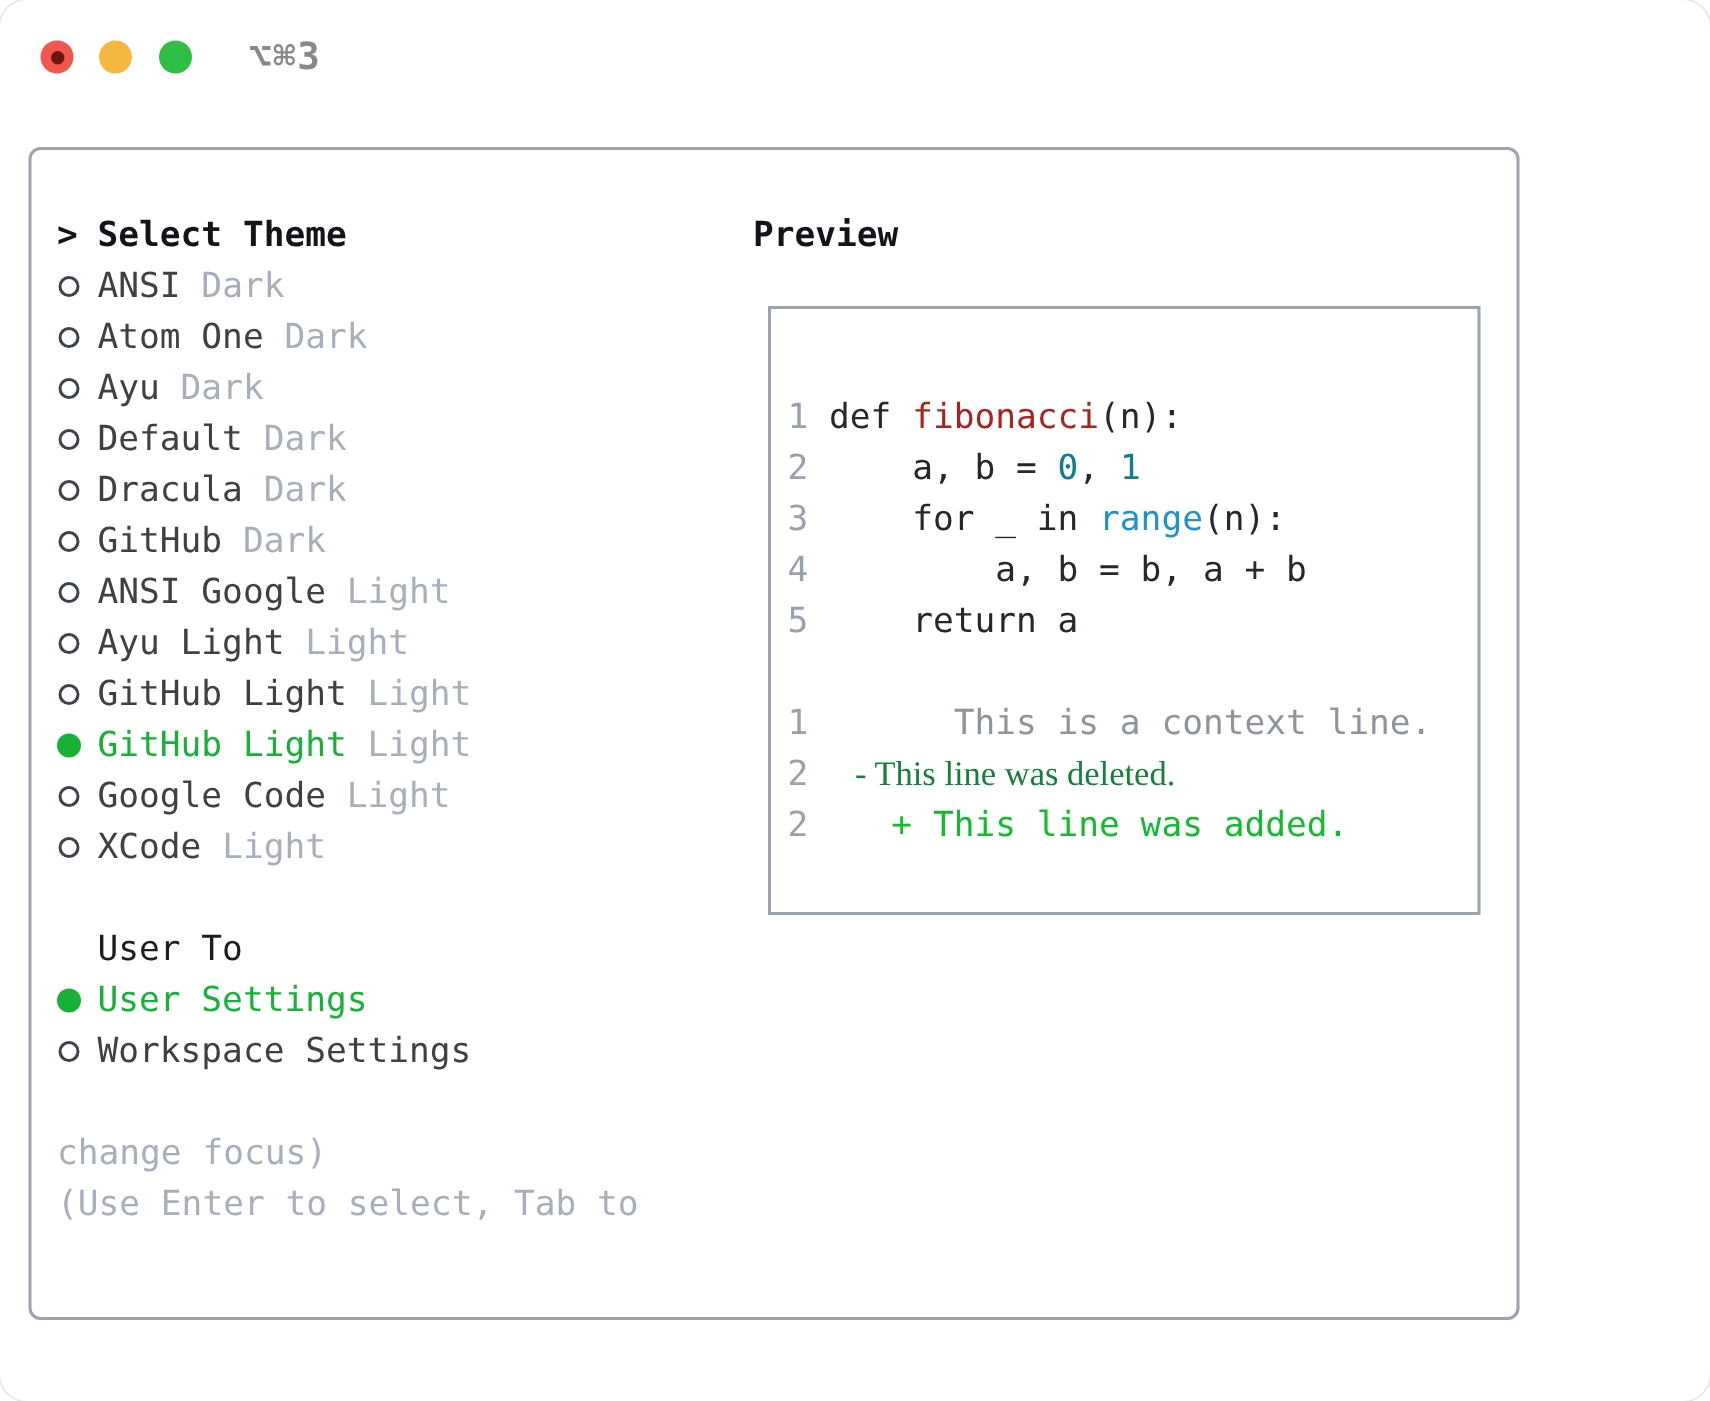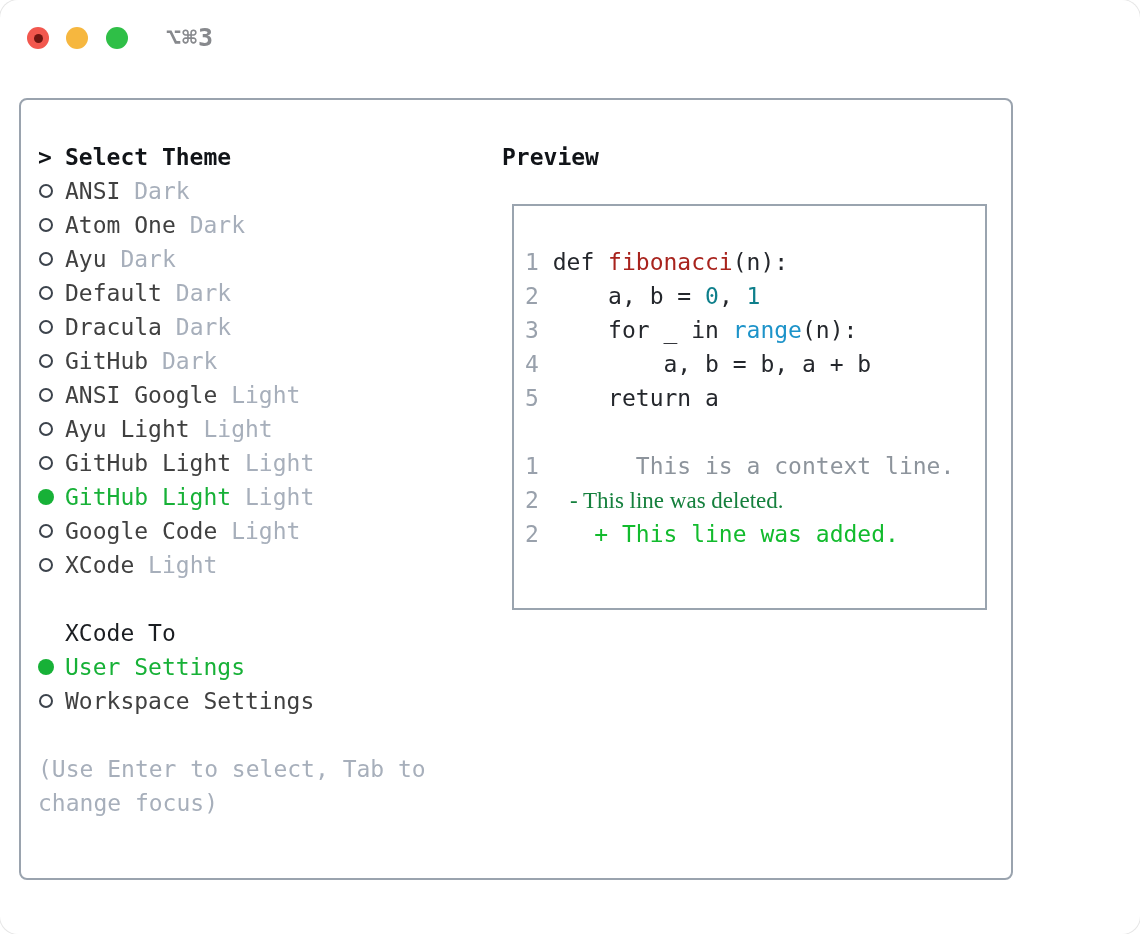--- a/index.html
+++ b/index.html
@@ -53,21 +53,21 @@
   .spacer { height: 34px; }
   
   .preview-title {
     position: absolute; left: 481px; top: 40px; height: 34px; line-height: 34px;
     font-size: 23px; font-weight: bold; color: #111418;
   }
   .preview-box {
     position: absolute; left: 491px; top: 104px; width: 475px; height: 406px;
     border: 2px solid #9aa4af; background: #ffffff; overflow: hidden;
   }
-  .code { padding: 39px 0 0 11px; }
+  .code { padding: 39px 0 0 11px; margin-top: 16px; }
   .code-line { height: 34px; line-height: 34px; font-size: 23px; white-space: pre; }
   .ln      { color: #99a1ac; }
   .plain   { color: #24272c; }
   .func    { color: #a8231d; }
   .numlit  { color: #0e7f8b; }
   .builtin { color: #1d93c9; }
   .ctx     { color: #8d949c; }
   .del     { color: #15803d; font-family: Liberation Serif, serif; }
   .add     { color: #12bb2d; }
 </style>
@@ -103,32 +103,32 @@
           <div class="row"><span class="cell-icon"><span class="radio-off"></span></span><span class="item-name">GitHub Light</span><span class="item-tag"> Light</span></div>
           <div class="row"><span class="cell-icon"><span class="radio-on"></span></span><span class="item-name selected">GitHub Light</span><span class="item-tag"> Light</span></div>
           <div class="row"><span class="cell-icon"><span class="radio-off"></span></span><span class="item-name">Google Code</span><span class="item-tag"> Light</span></div>
           <div class="row"><span class="cell-icon"><span class="radio-off"></span></span><span class="item-name">XCode</span><span class="item-tag"> Light</span></div>
         </div>
 
       <div class="spacer"></div>
 
       <div class="row">
         <span class="cell-icon"></span>
-        <span class="subhdr-text">XCode To</span>
+        <span class="subhdr-text">User To</span>
       </div>
 
       <div id="apply-list">
           <div class="row"><span class="cell-icon"><span class="radio-on"></span></span><span class="item-name selected">User Settings</span></div>
           <div class="row"><span class="cell-icon"><span class="radio-off"></span></span><span class="item-name">Workspace Settings</span></div>
         </div>
 
       <div class="spacer"></div>
 
+      <div class="hint">change focus)</div>
       <div class="hint">(Use Enter to select, Tab to</div>
-      <div class="hint">change focus)</div>
     </div>
 
     <div class="preview-title">Preview</div>
 
     <div class="preview-box">
       <div class="code" id="code-block">
           <div class="code-line"><span class="ln">1 </span><span class="plain">def </span><span class="func">fibonacci</span><span class="plain">(n):</span></div>
           <div class="code-line"><span class="ln">2 </span><span class="plain">    a, b = </span><span class="numlit">0</span><span class="plain">, </span><span class="numlit">1</span></div>
           <div class="code-line"><span class="ln">3 </span><span class="plain">    for _ in </span><span class="builtin">range</span><span class="plain">(n):</span></div>
           <div class="code-line"><span class="ln">4 </span><span class="plain">        a, b = b, a + b</span></div>

